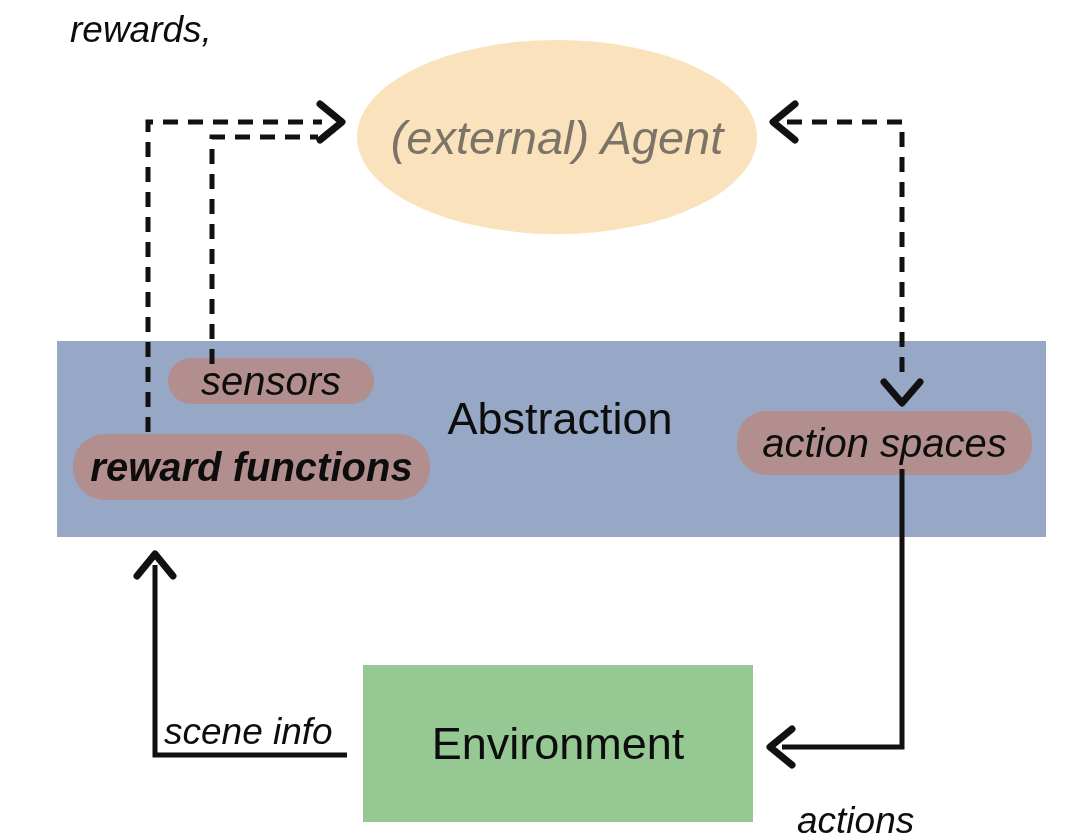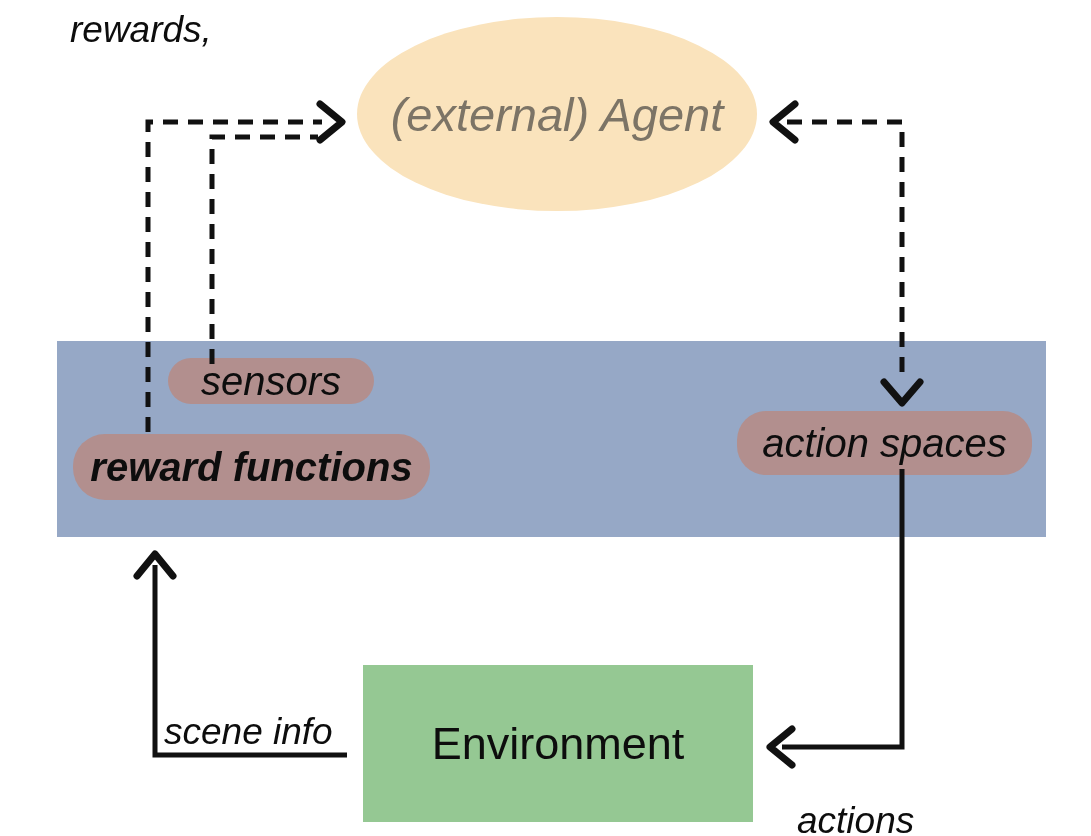--- a/index.html
+++ b/index.html
@@ -1,19 +1,19 @@
 <!DOCTYPE html>
 <html style="--agent-bg: #FAE3BC; --agent-text: #7C7466; --band-bg: #96A8C6; --pill-bg: #B28F8E; --env-bg: #95C893;"><head>
 <meta charset="utf-8">
 <style>
   html,body{margin:0;padding:0;}
   body{width:1091px;height:836px;position:relative;background:#ffffff;overflow:hidden;
        font-family:"Liberation Sans", sans-serif;}
   .abs{position:absolute;}
-  #agent-ellipse{left:357px;top:17px;width:400px;height:194px;border-radius:50%;
+  #agent-ellipse{left:357px;top:40px;width:400px;height:194px;border-radius:50%;
     background:var(--agent-bg);display:flex;align-items:center;justify-content:center;}
   #agent-ellipse .lbl{font-style:italic;font-size:47px;color:var(--agent-text);}
   #top-label{left:70px;top:8px;font-style:italic;font-size:37px;line-height:1.2;color:#0d0d0d;}
   #band{left:57px;top:341px;width:989px;height:196px;background:var(--band-bg);}
   .pill{position:absolute;background:var(--pill-bg);display:flex;align-items:center;justify-content:center;
     font-style:italic;font-size:40px;color:#0d0d0d;}
   #pill-sensors{left:168px;top:358px;width:206px;height:46px;border-radius:30px;}
   #pill-reward{left:73px;top:434px;width:357px;height:66px;border-radius:32px;font-weight:bold;}
   #pill-action{left:737px;top:411px;width:295px;height:64px;border-radius:29px;}
   #band-title{left:410px;top:392px;width:300px;text-align:center;font-size:45px;line-height:1.22;color:#0d0d0d;}
@@ -33,20 +33,21 @@
 <div class="abs" id="top-label">
   <div>rewards,</div>
 </div>
 
 <div class="abs" id="agent-ellipse">
   <span class="lbl">(external) Agent</span>
 </div>
 
 <div class="abs" id="band"></div>
 <div class="abs" id="band-title">
+  <div>Abstraction</div>
 </div>
 
 <div class="pill" id="pill-sensors">
   <span>sensors</span>
 </div>
 <div class="pill" id="pill-reward">
   <span>reward functions</span>
 </div>
 <div class="pill" id="pill-action">
   <span>action spaces</span>

